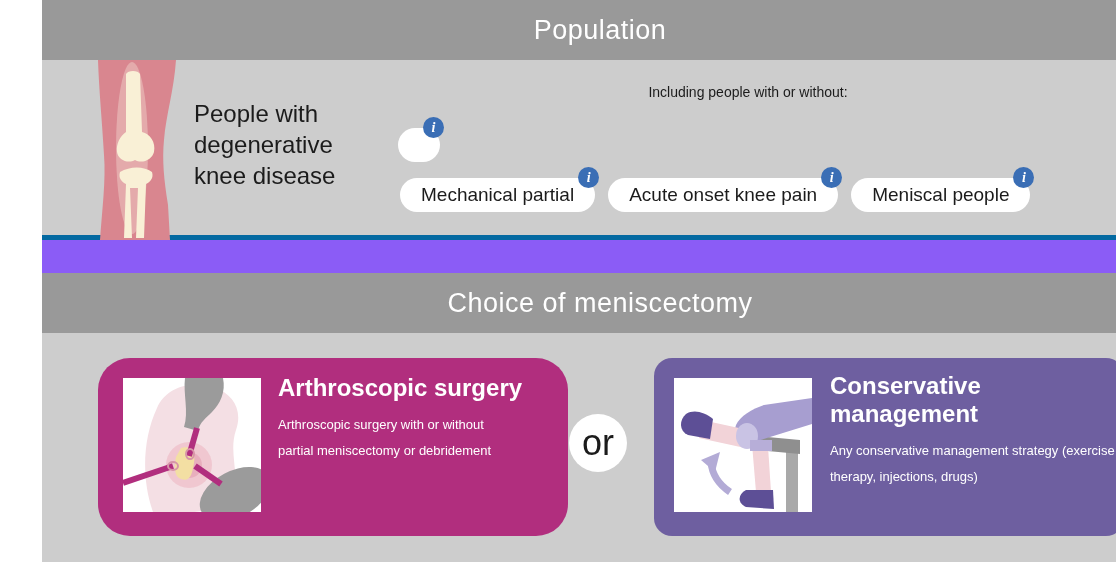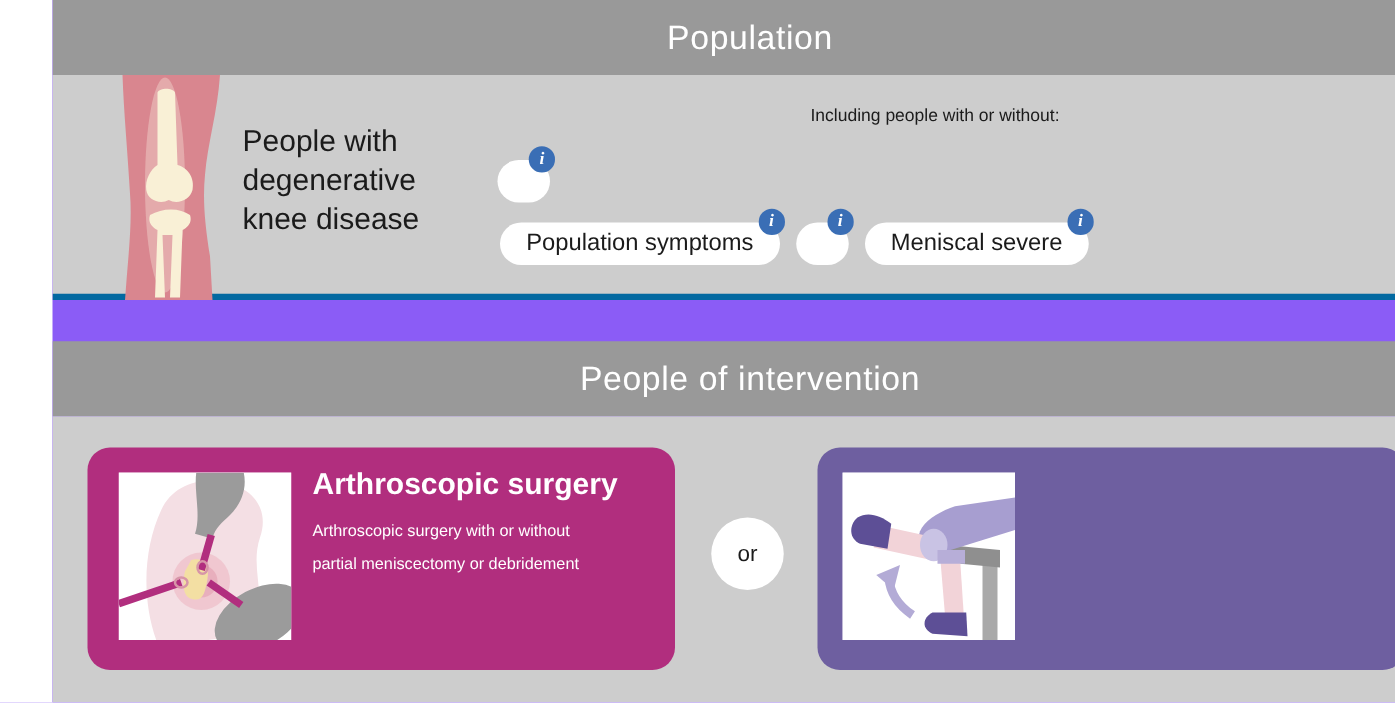--- a/index.html
+++ b/index.html
@@ -46,38 +46,38 @@
   .info{
     position:absolute; top:-11px; right:-4px; width:21px; height:21px;
     border-radius:50%; color:#ffffff;
     font-family:"Liberation Serif","DejaVu Serif",serif;
     font-style:italic; font-weight:bold; font-size:14px; line-height:21px;
     display:flex; align-items:center; justify-content:center;
   }
   .card{
     position:absolute; top:25px; width:470px; height:178px; border-radius:18px;
   }
-  .card-surgery{left:28px;}
+  .card-surgery{left:56px;border-radius:32px;}
   .card-conservative{left:612px;}
   .card-img{
     position:absolute; left:25px; top:20px; width:138px; height:134px;
     background:#ffffff; overflow:hidden;
   }
   .card-conservative .card-img{left:20px;}
   .card-text{position:absolute; left:180px; top:16px; width:285px; color:#ffffff;}
   .card-conservative .card-text{left:176px; top:14px;}
   .card-text h2{font-size:24px; line-height:28px; margin:0 0 10px 0; font-weight:bold;}
   .card-text p{font-size:13px; line-height:26px; margin:0;}
   .card-surgery .card-text p{width:218px;}
   .card-conservative .card-text p{width:285px;}
   .or-circle{
     position:absolute; left:527px; top:81px; width:58px; height:58px;
     background:#ffffff; border-radius:50%;
     display:flex; align-items:center; justify-content:center;
-    font-size:18px; color:#1b1b1b;
+    font-size:36px; color:#1b1b1b;
   }
 </style>
 </head>
 <body>
 
 <div class="canvas">
 
   <header class="bar pop-bar">
     <span>Population</span>
   </header>
@@ -96,35 +96,36 @@
     <div class="including">Including people with or without:</div>
 
     <div class="pill-row row-1">
       <div class="pill">
         <span class="info" style="background: rgb(58, 110, 181);">i</span>
       </div>
     </div>
 
     <div class="pill-row row-2">
       <div class="pill">
-        <span>Population symptoms</span>
+        <span>Mechanical partial</span>
         <span class="info" style="background: rgb(58, 110, 181);">i</span>
       </div>
       <div class="pill">
+        <span>Acute onset knee pain</span>
         <span class="info" style="background: rgb(58, 110, 181);">i</span>
       </div>
       <div class="pill">
-        <span>Meniscal severe</span>
+        <span>Meniscal people</span>
         <span class="info" style="background: rgb(58, 110, 181);">i</span>
       </div>
     </div>
   </section>
 
   <header class="bar choice-bar">
-    <span>People of intervention</span>
+    <span>Choice of meniscectomy</span>
   </header>
 
   <section class="choice-body">
 
     <div class="card card-surgery" style="background: rgb(177, 46, 126);">
       <div class="card-img">
         <svg viewBox="0 0 138 134" width="138" height="134" xmlns="http://www.w3.org/2000/svg">
           <rect width="138" height="134" fill="#ffffff"></rect>
           <path d="M30,134 C18,100 20,60 34,30 C44,8 70,2 92,10 C110,16 120,32 113,52 C105,76 118,96 109,118 C101,136 55,136 30,134 Z" fill="#f4dfe4"></path>
           <path d="M62,0 L100,0 C103,14 97,26 89,34 C83,40 77,44 75,53 L61,49 C66,34 60,16 62,0 Z" fill="#9b9b9b"></path>
@@ -161,16 +162,20 @@
           <path d="M28,42 L74,52 L71,70 L25,60 Z" fill="#f2d3d8"></path>
           <ellipse cx="73" cy="58" rx="11" ry="13" fill="#c9c3e4"></ellipse>
           <path d="M12,36 C5,42 5,53 14,57 L36,61 L39,41 C30,34 20,31 12,36 Z" fill="#5d4f96"></path>
           <path d="M78,66 L94,68 L97,114 L82,114 Z" fill="#f2d3d8"></path>
           <rect x="76" y="62" width="22" height="11" fill="#b7aed8"></rect>
           <path d="M72,112 C64,116 63,125 72,129 L100,131 L99,112 Z" fill="#5d4f96"></path>
           <path d="M56,114 C44,106 38,96 37,84" fill="none" stroke="#b3abd6" stroke-width="7"></path>
           <polygon points="27,82 46,74 41,94" fill="#b3abd6"></polygon>
         </svg>
       </div>
+      <div class="card-text">
+        <h2>Conservative management</h2>
+        <p>Any conservative management strategy (exercise therapy, injections, drugs)</p>
+      </div>
     </div>
   </section>
 
 </div>
 
 </body></html>

